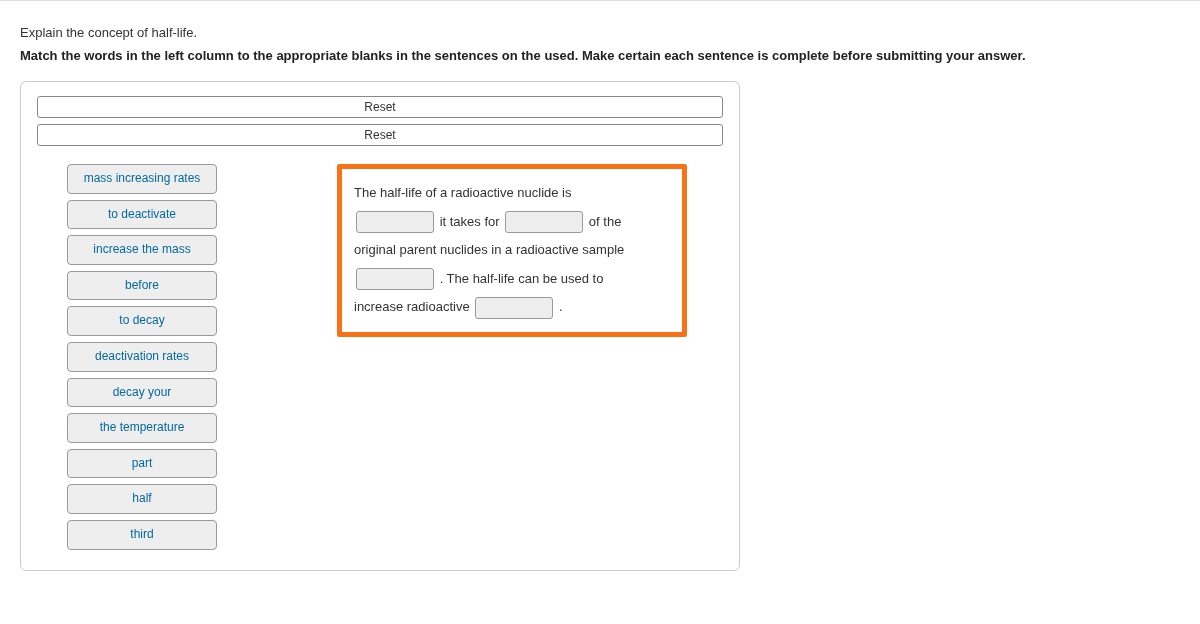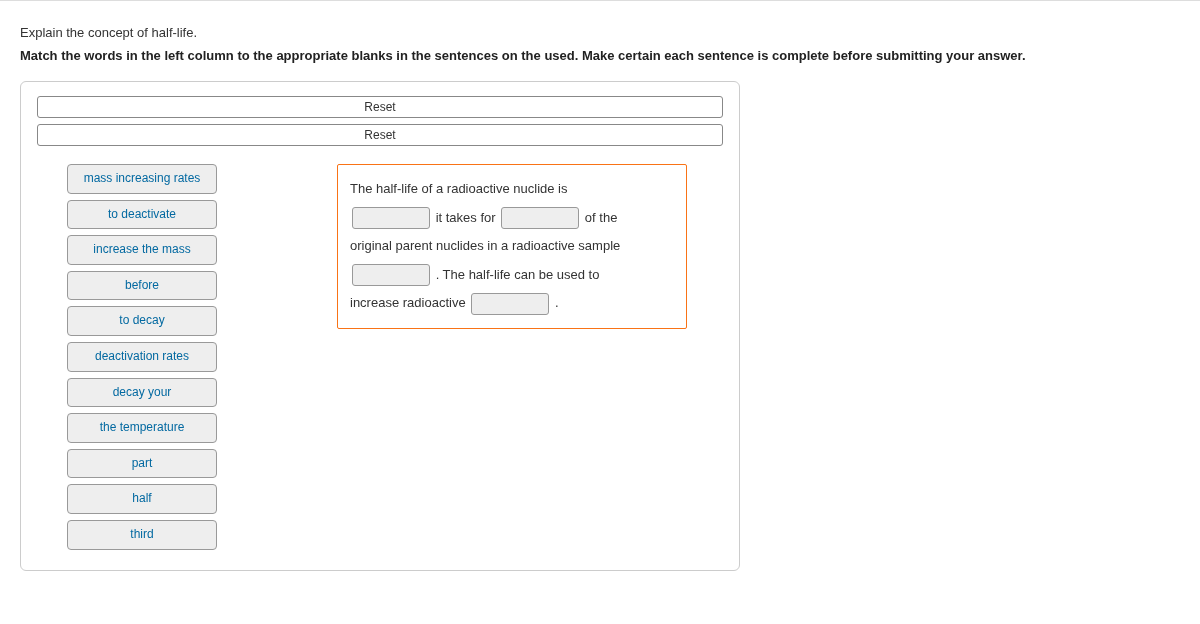--- a/index.html
+++ b/index.html
@@ -70,21 +70,21 @@
       font-size: 12px;
       color: #0369a1;
       cursor: move;
       line-height: 1.3;
       min-height: 28px;
       display: flex;
       align-items: center;
       justify-content: center;
     }
     .sentence-box {
-      border: 1px solid #f97316;
+      border: 5px solid #f97316;
       border-radius: 2px;
       padding: 10px 12px;
       width: 350px;
       line-height: 2.2;
       font-size: 13px;
       color: #333;
     }
     .sentence-box .line {
       display: block;
     }

